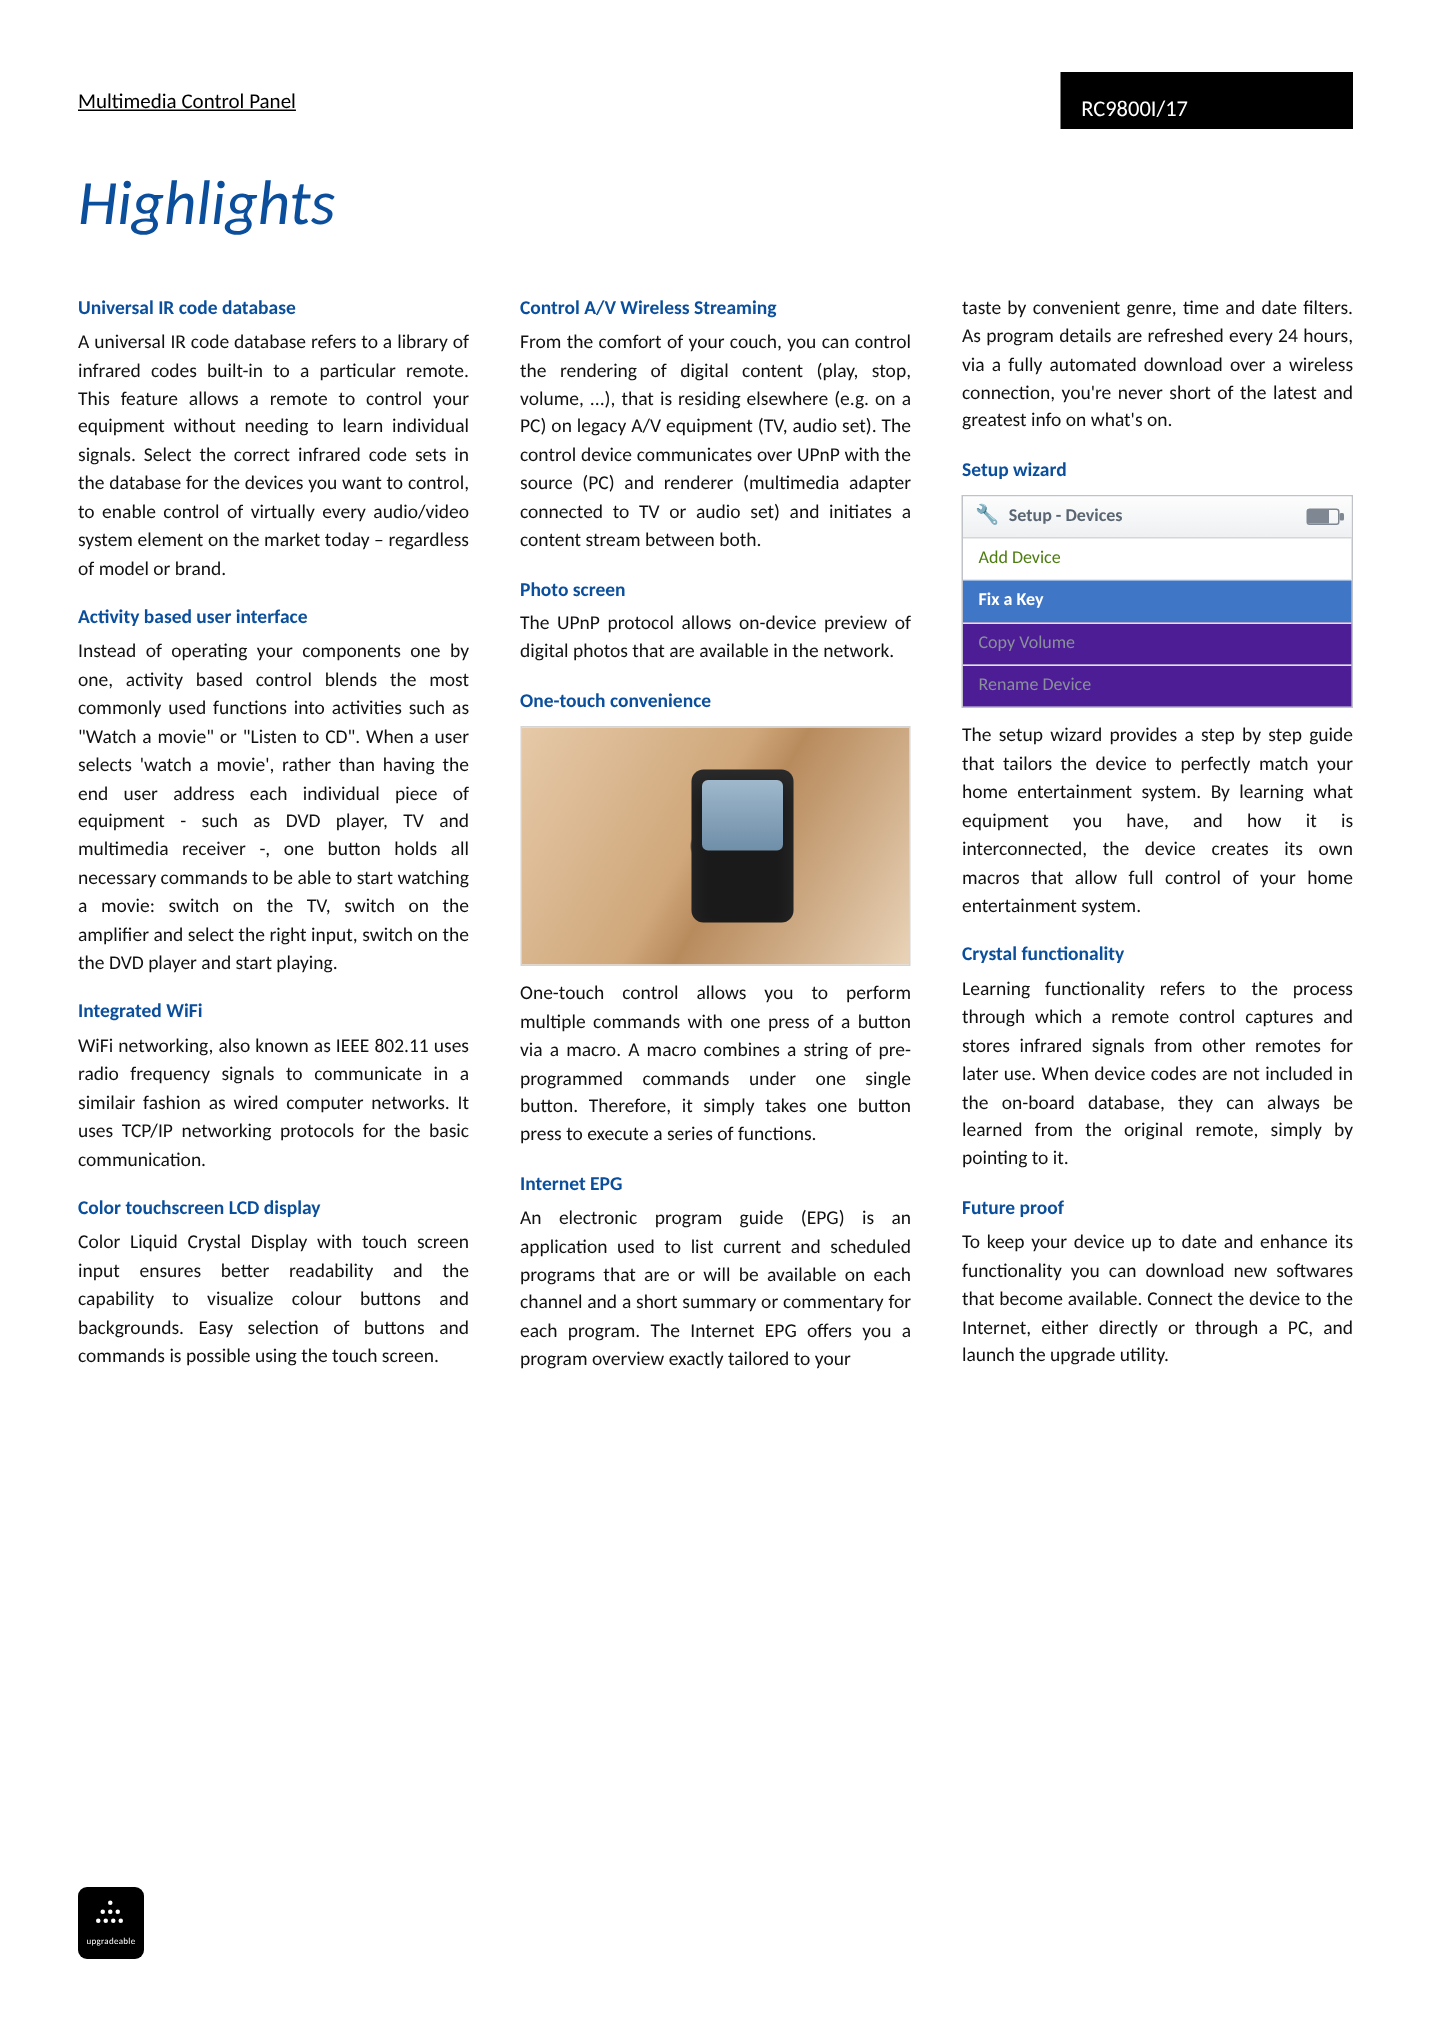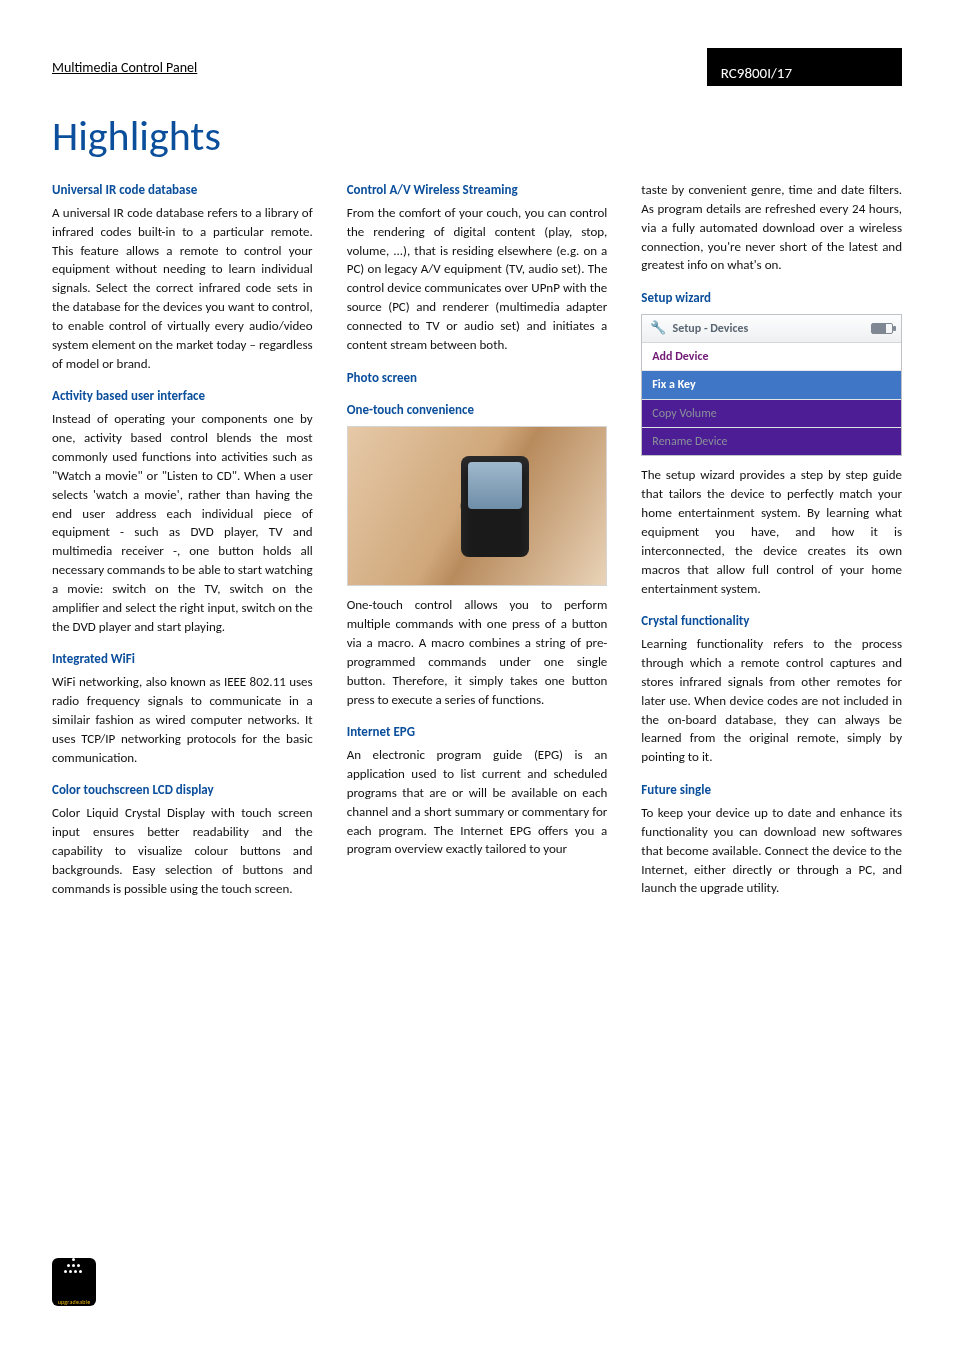--- a/index.html
+++ b/index.html
@@ -27,22 +27,23 @@
       background: #000;
       color: #fff;
       font-size: 15px;
       padding: 16px 110px 4px 14px;
       font-weight: 400;
     }
     .page-title {
       font-size: 42px;
       font-weight: 300;
       color: #0b4f9c;
-      margin-bottom: 20px;
+      margin-bottom: 36px;
       font-family: "Gill Sans", "Gill Sans MT", Calibri, sans-serif;
+      font-style: italic;
     }
     .columns {
       display: flex;
       gap: 34px;
     }
     .col { flex: 1; font-size: 13px; line-height: 1.45; }
     .section-title {
       color: #0b4f9c;
       font-weight: 700;
       font-size: 13px;
@@ -102,37 +103,37 @@
     .wrench-icon { color: #3a78c2; font-size: 13px; }
     .battery-icon {
       width: 22px; height: 11px; border: 1px solid #7e8792; border-radius: 2px; position: relative;
     }
     .battery-icon::after{ content:""; position:absolute; right:-4px; top:2px; width:3px; height:5px; background:#7e8792; border-radius:1px;}
     .battery-icon span{ display:block; height:100%; width:70%; background:#7e8792; }
     .setup-row {
       padding: 5px 10px;
       color: #8a9099;
     }
-    .setup-row.add { color: #701a75; font-weight: 700; border-bottom: 1px solid #e7e9ec; }
+    .setup-row.add { color: #4d7c0f; font-weight: 400; border-bottom: 1px solid #e7e9ec; }
     .setup-row.fix { background:#3f77c6; color:#fff; font-weight:700; }
     .setup-row.copy,.setup-row.rename { background:#4c1d95; border-top:1px solid #dfe3e7; }
 
     .footer-badge {
       position: absolute;
       left: 52px;
       bottom: 44px;
       width: 44px;
       height: 48px;
       background: #000;
       border-radius: 6px;
       display: flex;
       flex-direction: column;
       align-items: center;
-      justify-content: space-between;
-      color: #eab308;
+      justify-content: center;
+      color: #ffffff;
     }
     .footer-badge .dots {
       width: 20px; height: 20px; position: relative;
     }
     .footer-badge .dots span{
       position:absolute;width:3px;height:3px;background:#fff;border-radius:50%;
     }
     .footer-badge .lbl{ font-size:6px; margin-top:3px; letter-spacing:.2px;}
   </style>
 </head>
@@ -159,20 +160,21 @@
 
     <div class="section-title">Color touchscreen LCD display</div>
     <div class="section-body">Color Liquid Crystal Display with touch screen input ensures better readability and the capability to visualize colour buttons and backgrounds. Easy selection of buttons and commands is possible using the touch screen.</div>
   </div>
 
   <div class="col">
     <div class="section-title">Control A/V Wireless Streaming</div>
     <div class="section-body">From the comfort of your couch, you can control the rendering of digital content (play, stop, volume, ...), that is residing elsewhere (e.g. on a PC) on legacy A/V equipment (TV, audio set). The control device communicates over UPnP with the source (PC) and renderer (multimedia adapter connected to TV or audio set) and initiates a content stream between both.</div>
 
     <div class="section-title">Photo screen</div>
+    <div class="section-body">The UPnP protocol allows on-device preview of digital photos that are available in the network.</div>
 
     <div class="section-title">One-touch convenience</div>
     <div class="img-block">
       <div class="onetouch-img"></div>
     </div>
     <div class="section-body">One-touch control allows you to perform multiple commands with one press of a button via a macro. A macro combines a string of pre-programmed commands under one single button. Therefore, it simply takes one button press to execute a series of functions.</div>
 
     <div class="section-title">Internet EPG</div>
     <div class="section-body">An electronic program guide (EPG) is an application used to list current and scheduled programs that are or will be available on each channel and a short summary or commentary for each program. The Internet EPG offers you a program overview exactly tailored to your</div>
   </div>
@@ -196,21 +198,21 @@
         <div class="setup-row fix">Fix a Key</div>
         <div class="setup-row copy">Copy Volume</div>
         <div class="setup-row rename">Rename Device</div>
       </div>
     </div>
     <div class="section-body">The setup wizard provides a step by step guide that tailors the device to perfectly match your home entertainment system. By learning what equipment you have, and how it is interconnected, the device creates its own macros that allow full control of your home entertainment system.</div>
 
     <div class="section-title">Crystal functionality</div>
     <div class="section-body">Learning functionality refers to the process through which a remote control captures and stores infrared signals from other remotes for later use. When device codes are not included in the on-board database, they can always be learned from the original remote, simply by pointing to it.</div>
 
-    <div class="section-title">Future single</div>
+    <div class="section-title">Future proof</div>
     <div class="section-body">To keep your device up to date and enhance its functionality you can download new softwares that become available. Connect the device to the Internet, either directly or through a PC, and launch the upgrade utility.</div>
   </div>
 
 </div>
 
 <div class="footer-badge">
   <div class="dots">
     <span style="left:8px;top:0"></span>
     <span style="left:3px;top:6px"></span>
       <span style="left:8px;top:6px"></span>

